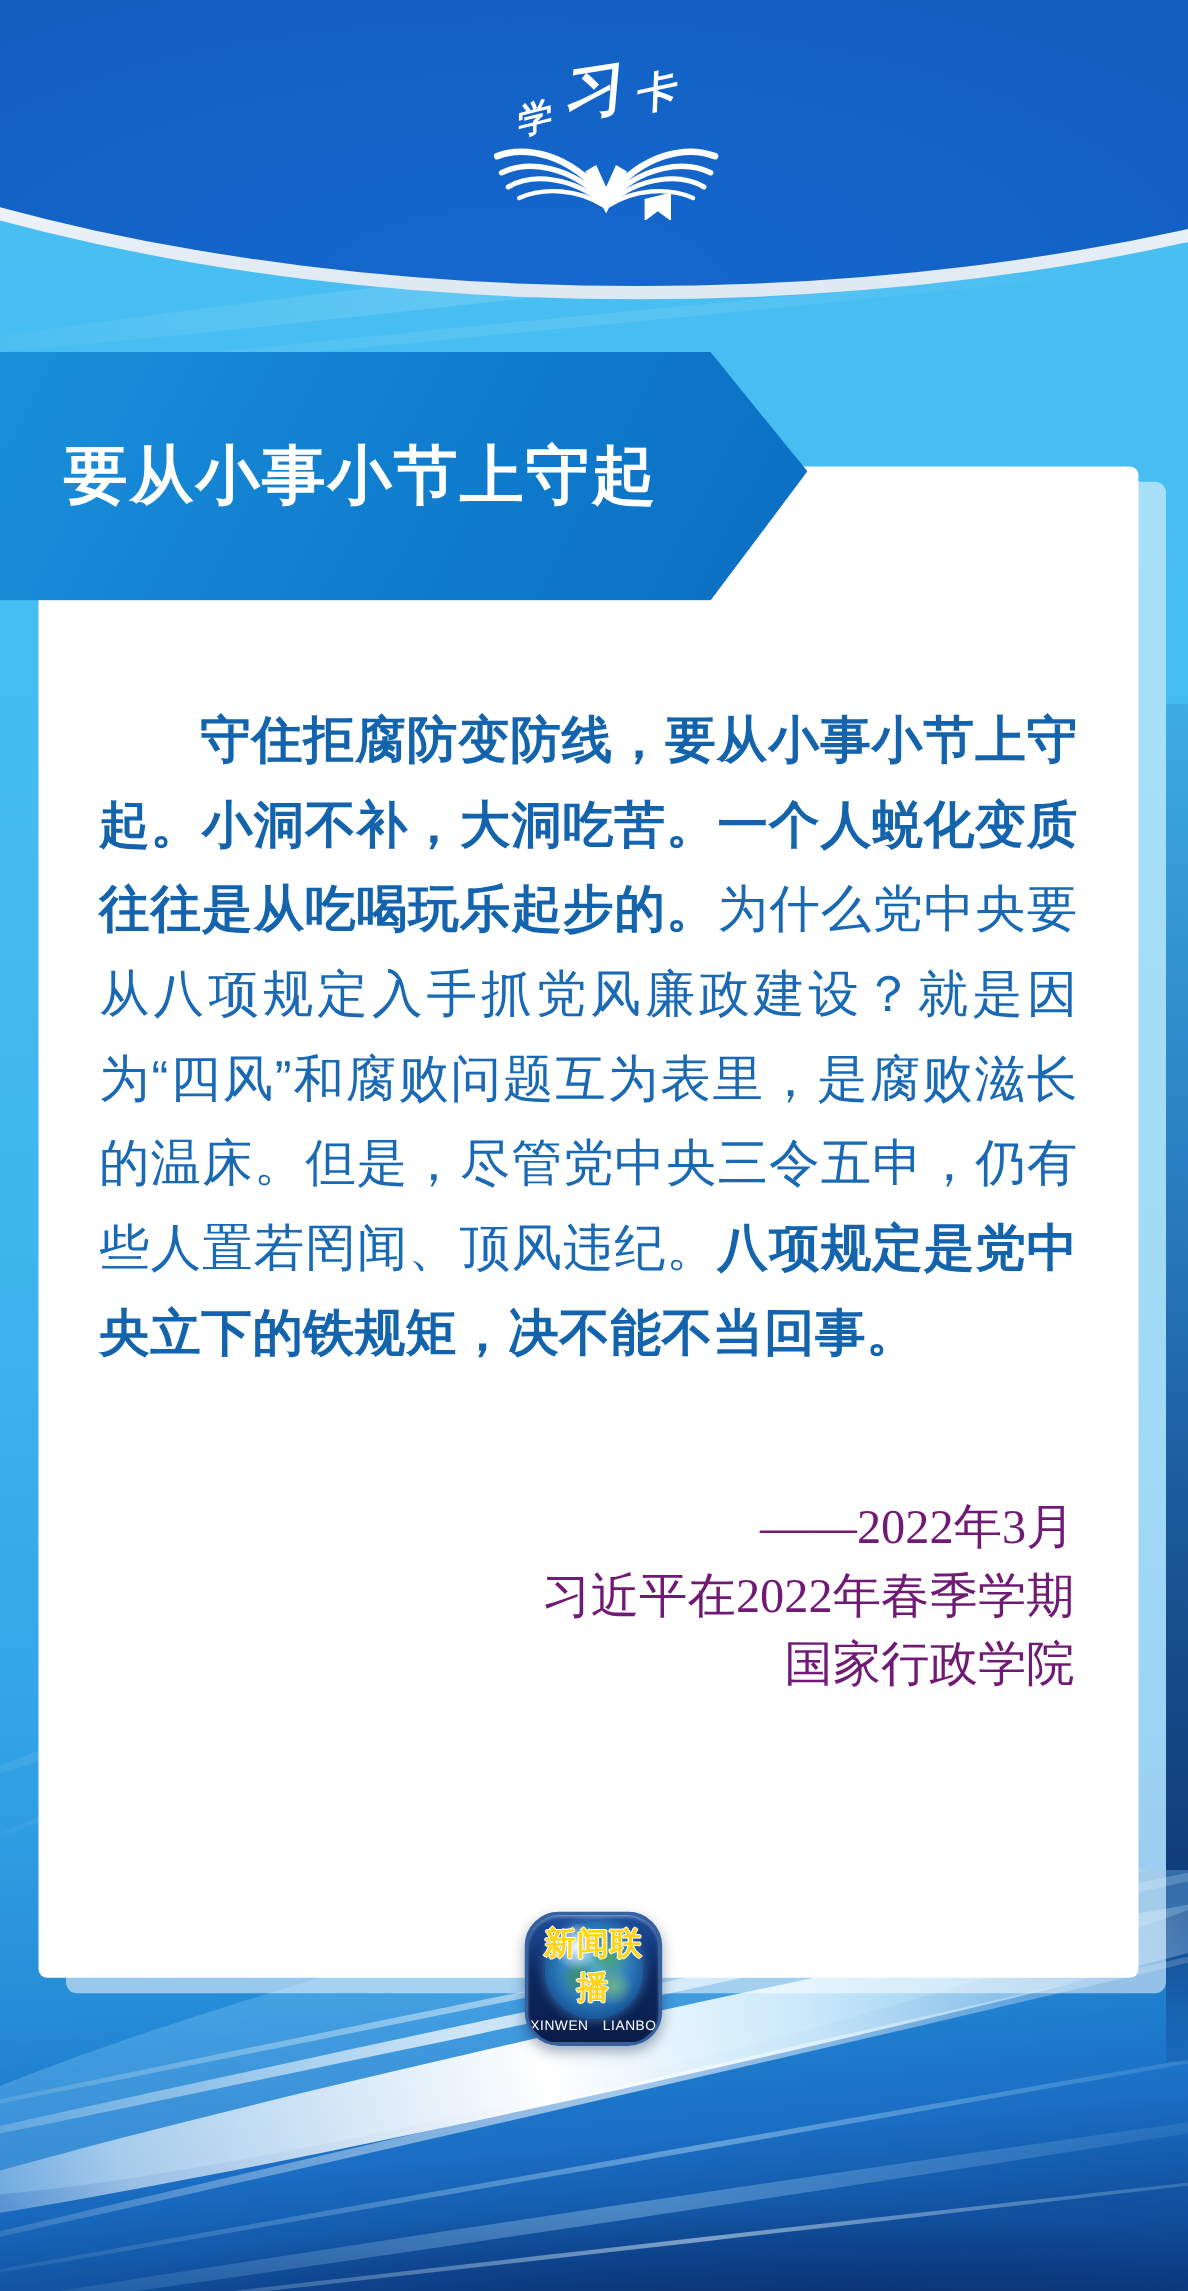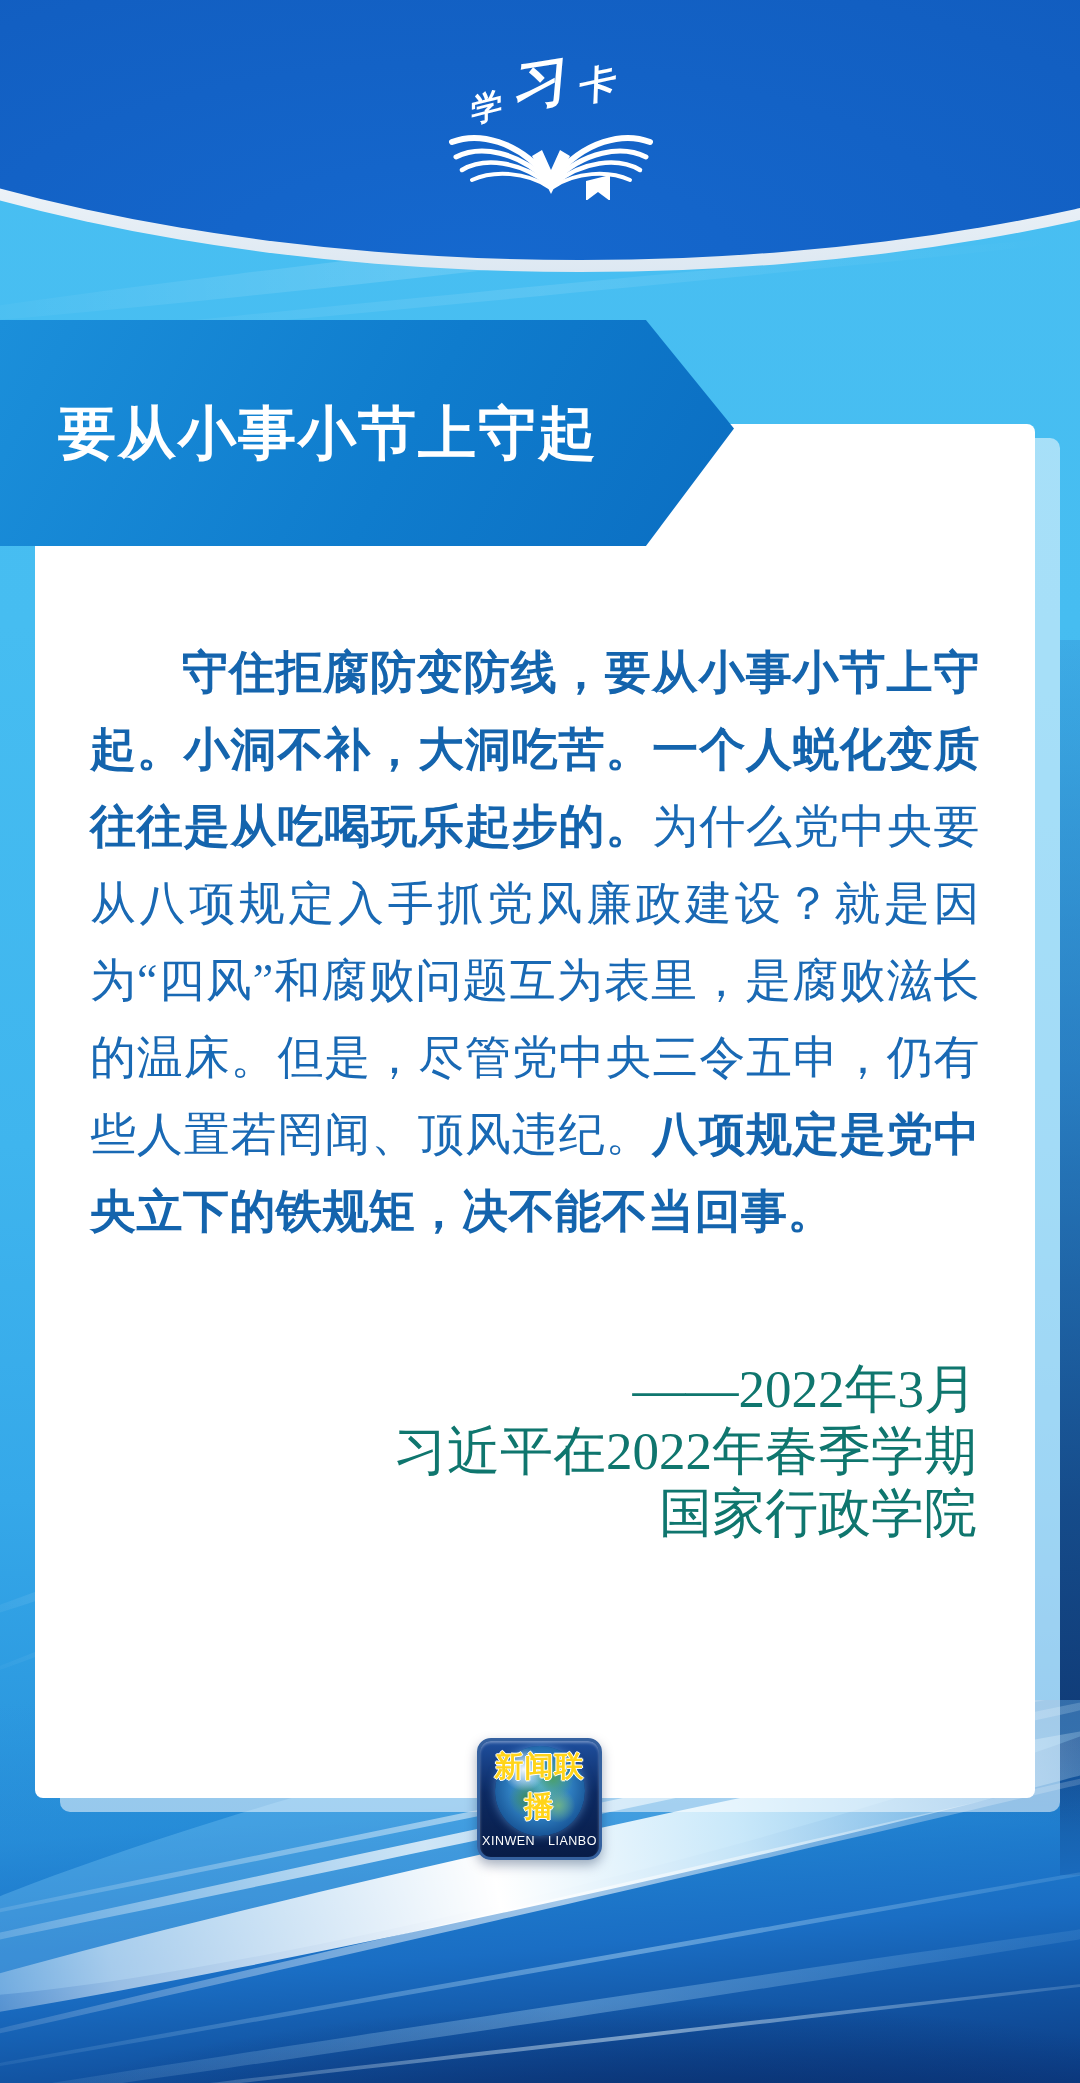--- a/index.html
+++ b/index.html
@@ -51,27 +51,27 @@
       clip-path:polygon(0 0,88% 0,100% 48%,88% 100%,0 100%);
       background:linear-gradient(118deg,#1b8fda 0%,#0f7ccd 55%,#0b6ec2 100%);}
   .banner-text{position:absolute;left:58px;top:50%;transform:translateY(-50%);
       color:#fff;font-weight:bold;font-size:58px;line-height:84px;letter-spacing:2px;white-space:nowrap;}
   
   .card-accent{position:absolute;left:60px;top:438px;width:1000px;height:1374px;border-radius:10px;
       background:rgba(255,255,255,.52);}
   .card{position:absolute;left:35px;top:424px;width:1000px;height:1374px;border-radius:8px;background:#ffffff;
       box-sizing:border-box;padding:0 55px;z-index:5;}
   .quote{margin:0;margin-top:210px;font-size:46px;line-height:77px;text-align:justify;
-      text-indent:2em;color:#1969b4;letter-spacing:.5px;font-family:Liberation Serif, serif;}
+      text-indent:2em;color:#1969b4;letter-spacing:.5px;}
   .q-bold{font-weight:bold;color:#1464ad;}
   .q-reg{font-weight:normal;}
   .attribution{margin-top:108px;text-align:right;font-family:"Liberation Serif",serif;
-      font-size:53px;line-height:62px;color:#0f766e;padding-right:3px;}
+      font-size:44px;line-height:62px;color:#701a75;padding-right:3px;}
   
-  .app-icon{position:absolute;left:477px;top:1738px;width:125px;height:122px;border-radius:14px;z-index:7;
+  .app-icon{position:absolute;left:477px;top:1738px;width:125px;height:122px;border-radius:31px;z-index:7;
       background:linear-gradient(180deg,#1e4f9e 0%,#0d2a62 45%,#081c47 100%);
       border:3px solid #35619f;box-sizing:border-box;overflow:hidden;
       box-shadow:0 5px 12px rgba(0,25,70,.35), inset 0 2px 3px rgba(255,255,255,.35);}
   .globe{position:absolute;left:15px;top:5px;width:90px;height:90px;border-radius:50%;
       background:radial-gradient(circle at 32% 26%,rgba(255,255,255,.95) 0%,rgba(255,255,255,0) 24%),
                  radial-gradient(circle at 64% 36%,#4aa06a 0%,rgba(74,160,106,0) 26%),
                  radial-gradient(circle at 36% 58%,#3b8a5c 0%,rgba(59,138,92,0) 24%),
                  radial-gradient(circle at 70% 66%,#6db287 0%,rgba(109,178,135,0) 20%),
                  radial-gradient(circle at 50% 45%,#58b5e8 0%,#2f7fc0 45%,#144e90 78%,#0d3a70 100%);
       box-shadow:0 0 10px rgba(120,190,255,.5);}

